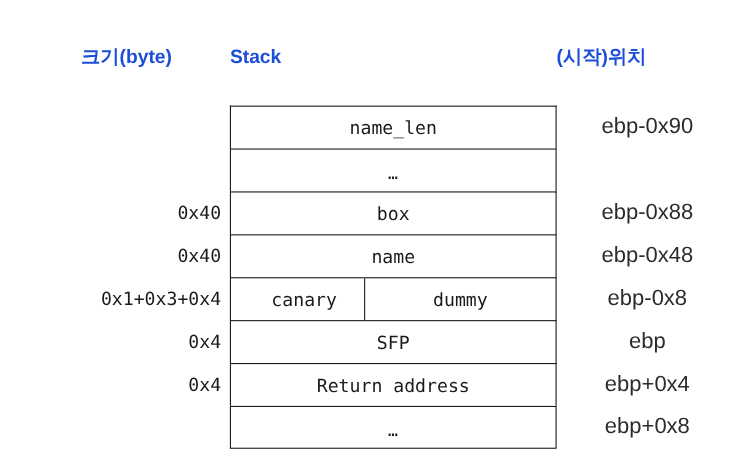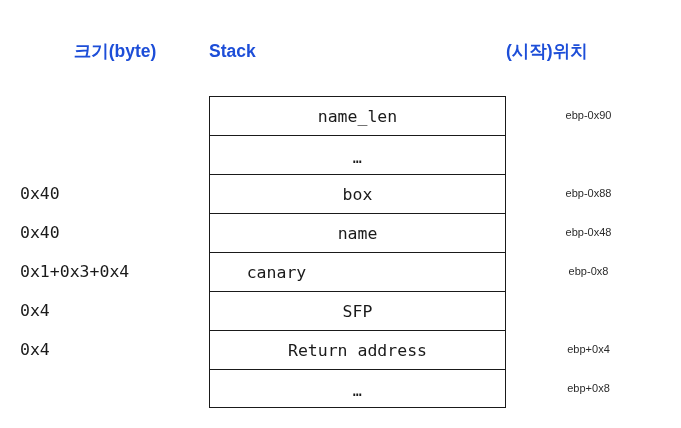--- a/index.html
+++ b/index.html
@@ -62,21 +62,21 @@
   }
 
   
   .size-cell {
     position: absolute;
     left: 20px;
     width: 181px;
     top: 0;
     height: 39px;
     line-height: 39px;
-    text-align: left;
+    text-align: right;
     font-family: "DejaVu Sans Mono", monospace;
     font-size: 16.5px;
     color: #1a1a1a;
     white-space: nowrap;
   }
 
   
   .stack-cell {
     position: absolute;
     left: 209px;
@@ -120,21 +120,21 @@
 
   
   .loc-cell {
     position: absolute;
     left: 506px;
     top: 0;
     width: 165px;
     height: 39px;
     line-height: 39px;
     text-align: center;
-    font-size: 11px;
+    font-size: 20px;
     color: #2b2b2b;
     white-space: nowrap;
   }
 </style>
 </head>
 <body>
 
 <div class="headers">
   <div class="hdr hdr-size">크기(byte)</div>
   <div class="hdr hdr-stack">Stack</div>
@@ -167,28 +167,30 @@
       <div class="size-cell">0x40</div>
       <div class="stack-cell">
         <div class="seg full">name</div>
       </div>
       <div class="loc-cell">ebp-0x48</div>
     </div>
     <div class="row">
       <div class="size-cell">0x1+0x3+0x4</div>
       <div class="stack-cell">
         <div class="seg w-middle">canary</div>
+        <div class="seg w-last">dummy</div>
       </div>
       <div class="loc-cell">ebp-0x8</div>
     </div>
     <div class="row">
       <div class="size-cell">0x4</div>
       <div class="stack-cell">
         <div class="seg full">SFP</div>
       </div>
+      <div class="loc-cell">ebp</div>
     </div>
     <div class="row">
       <div class="size-cell">0x4</div>
       <div class="stack-cell">
         <div class="seg full">Return address</div>
       </div>
       <div class="loc-cell">ebp+0x4</div>
     </div>
     <div class="row">
       <div class="size-cell"></div>

